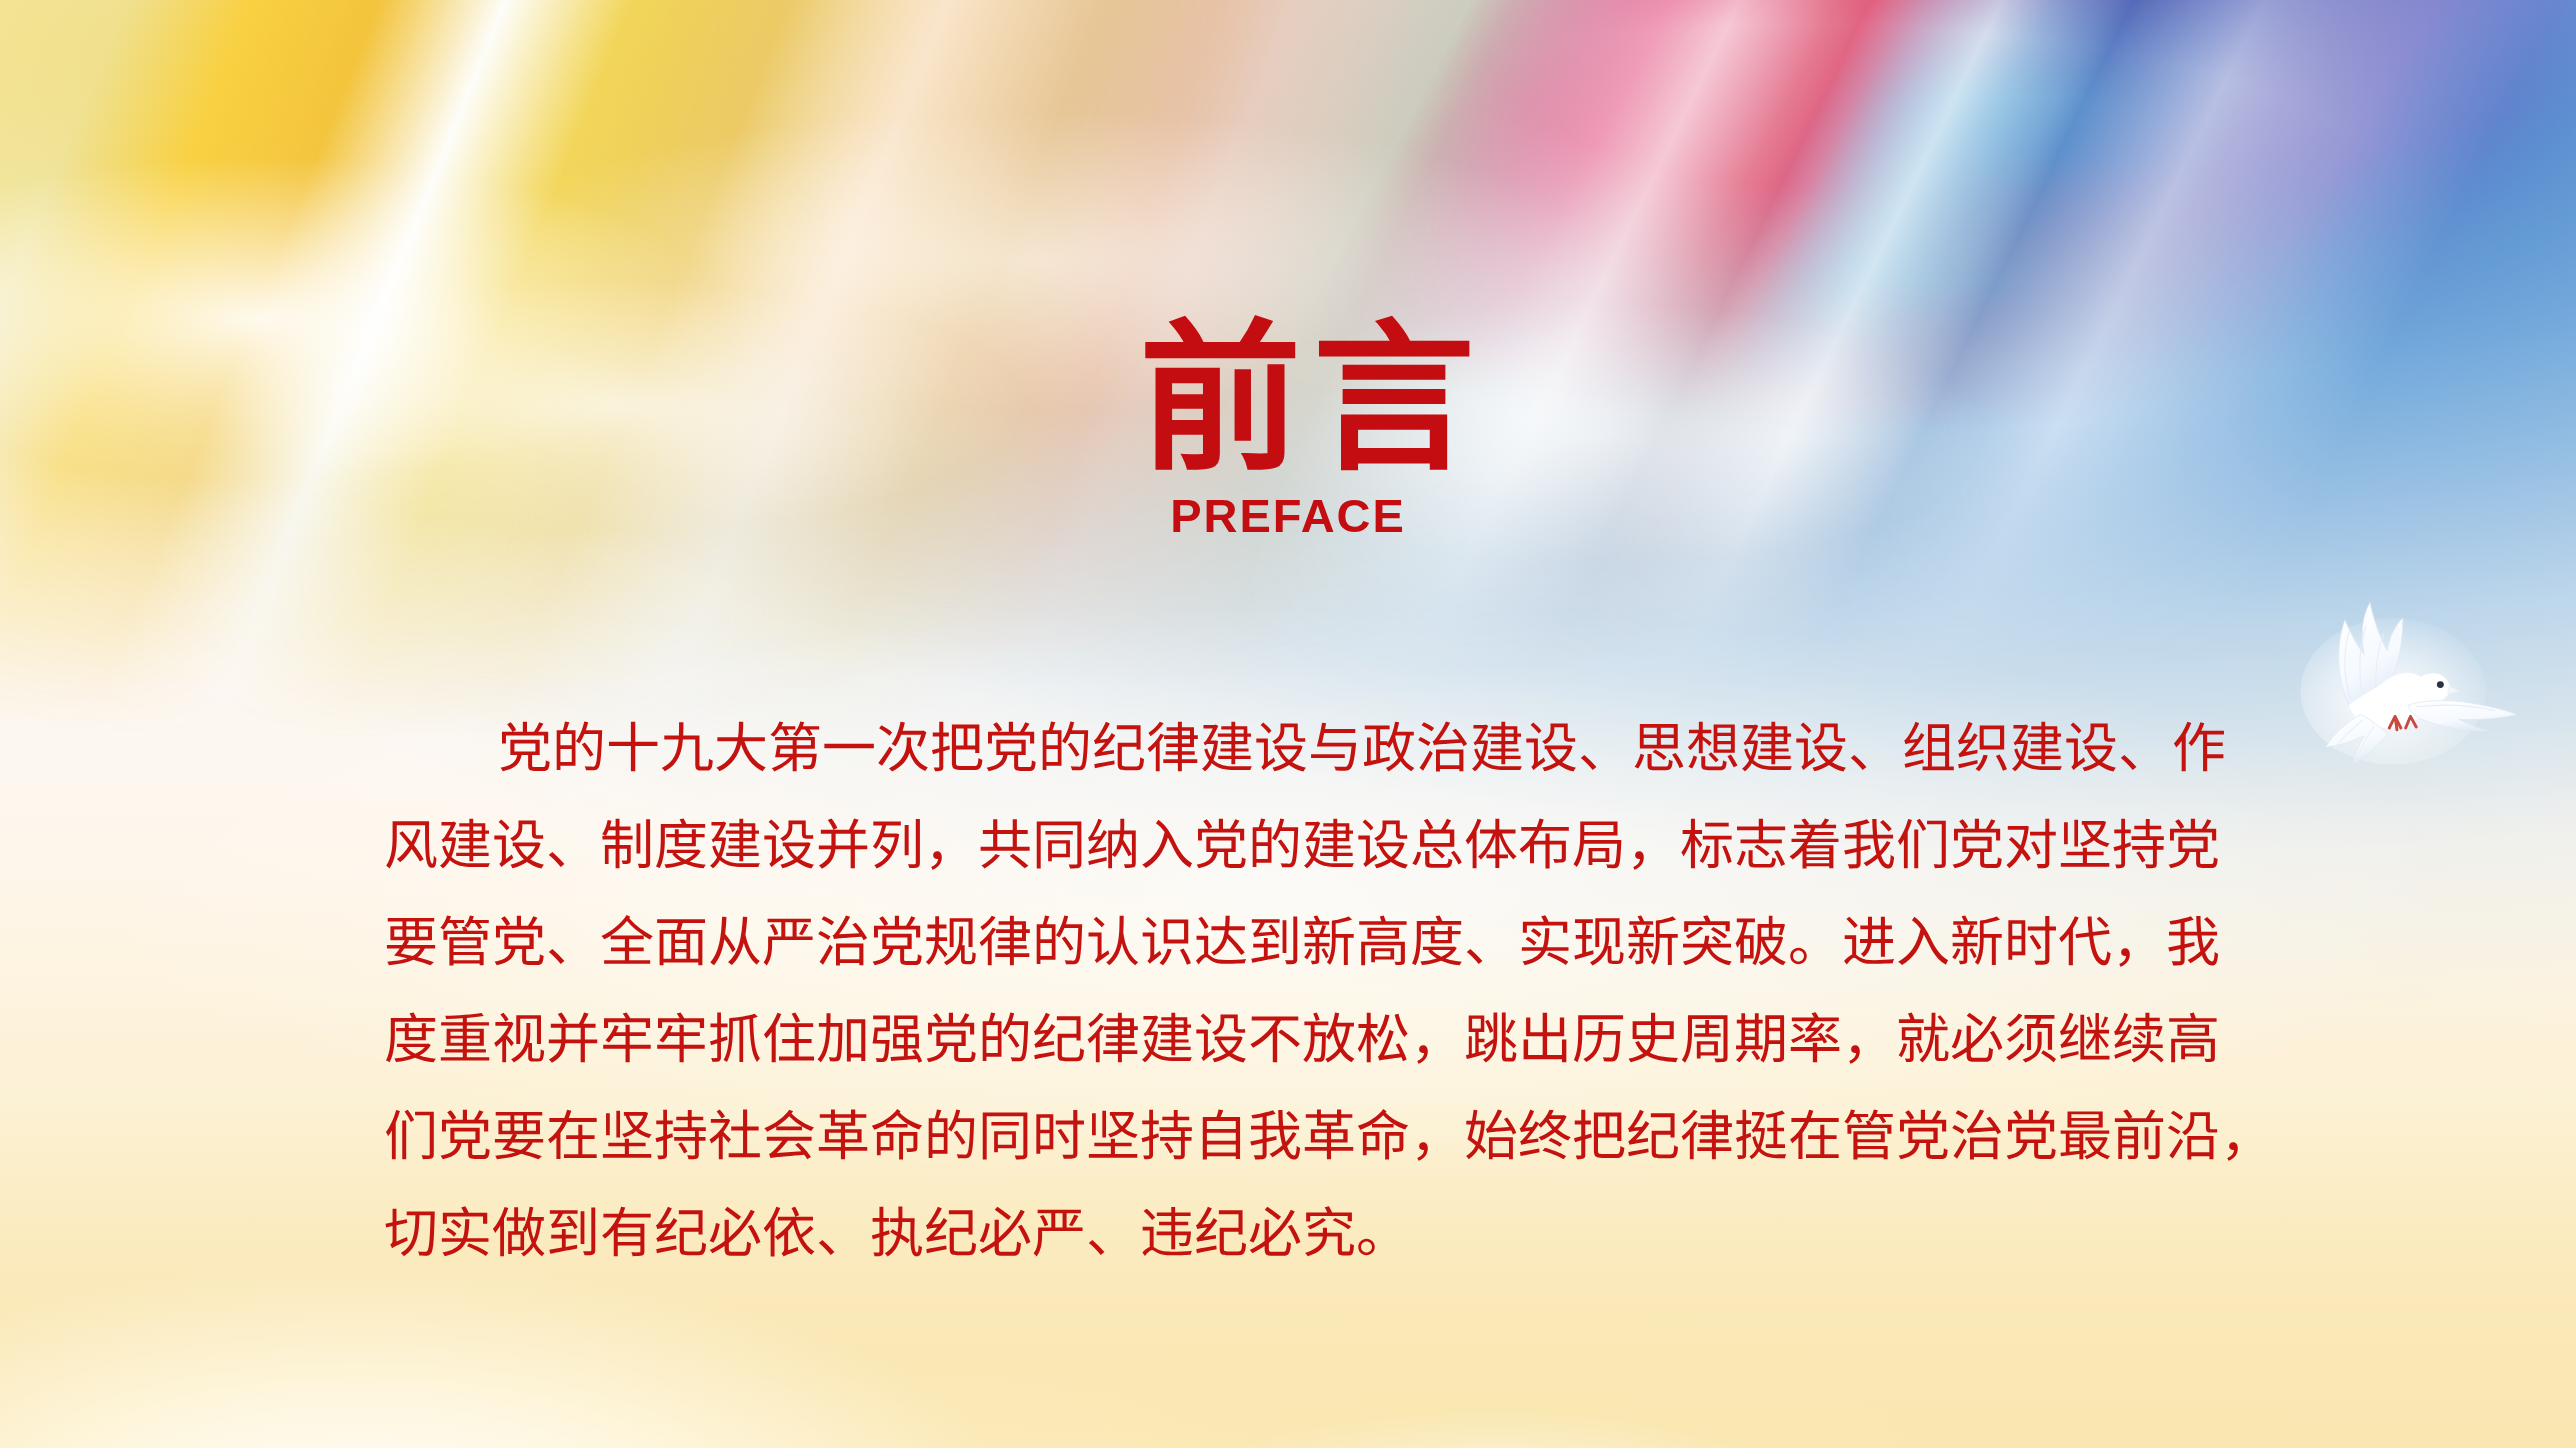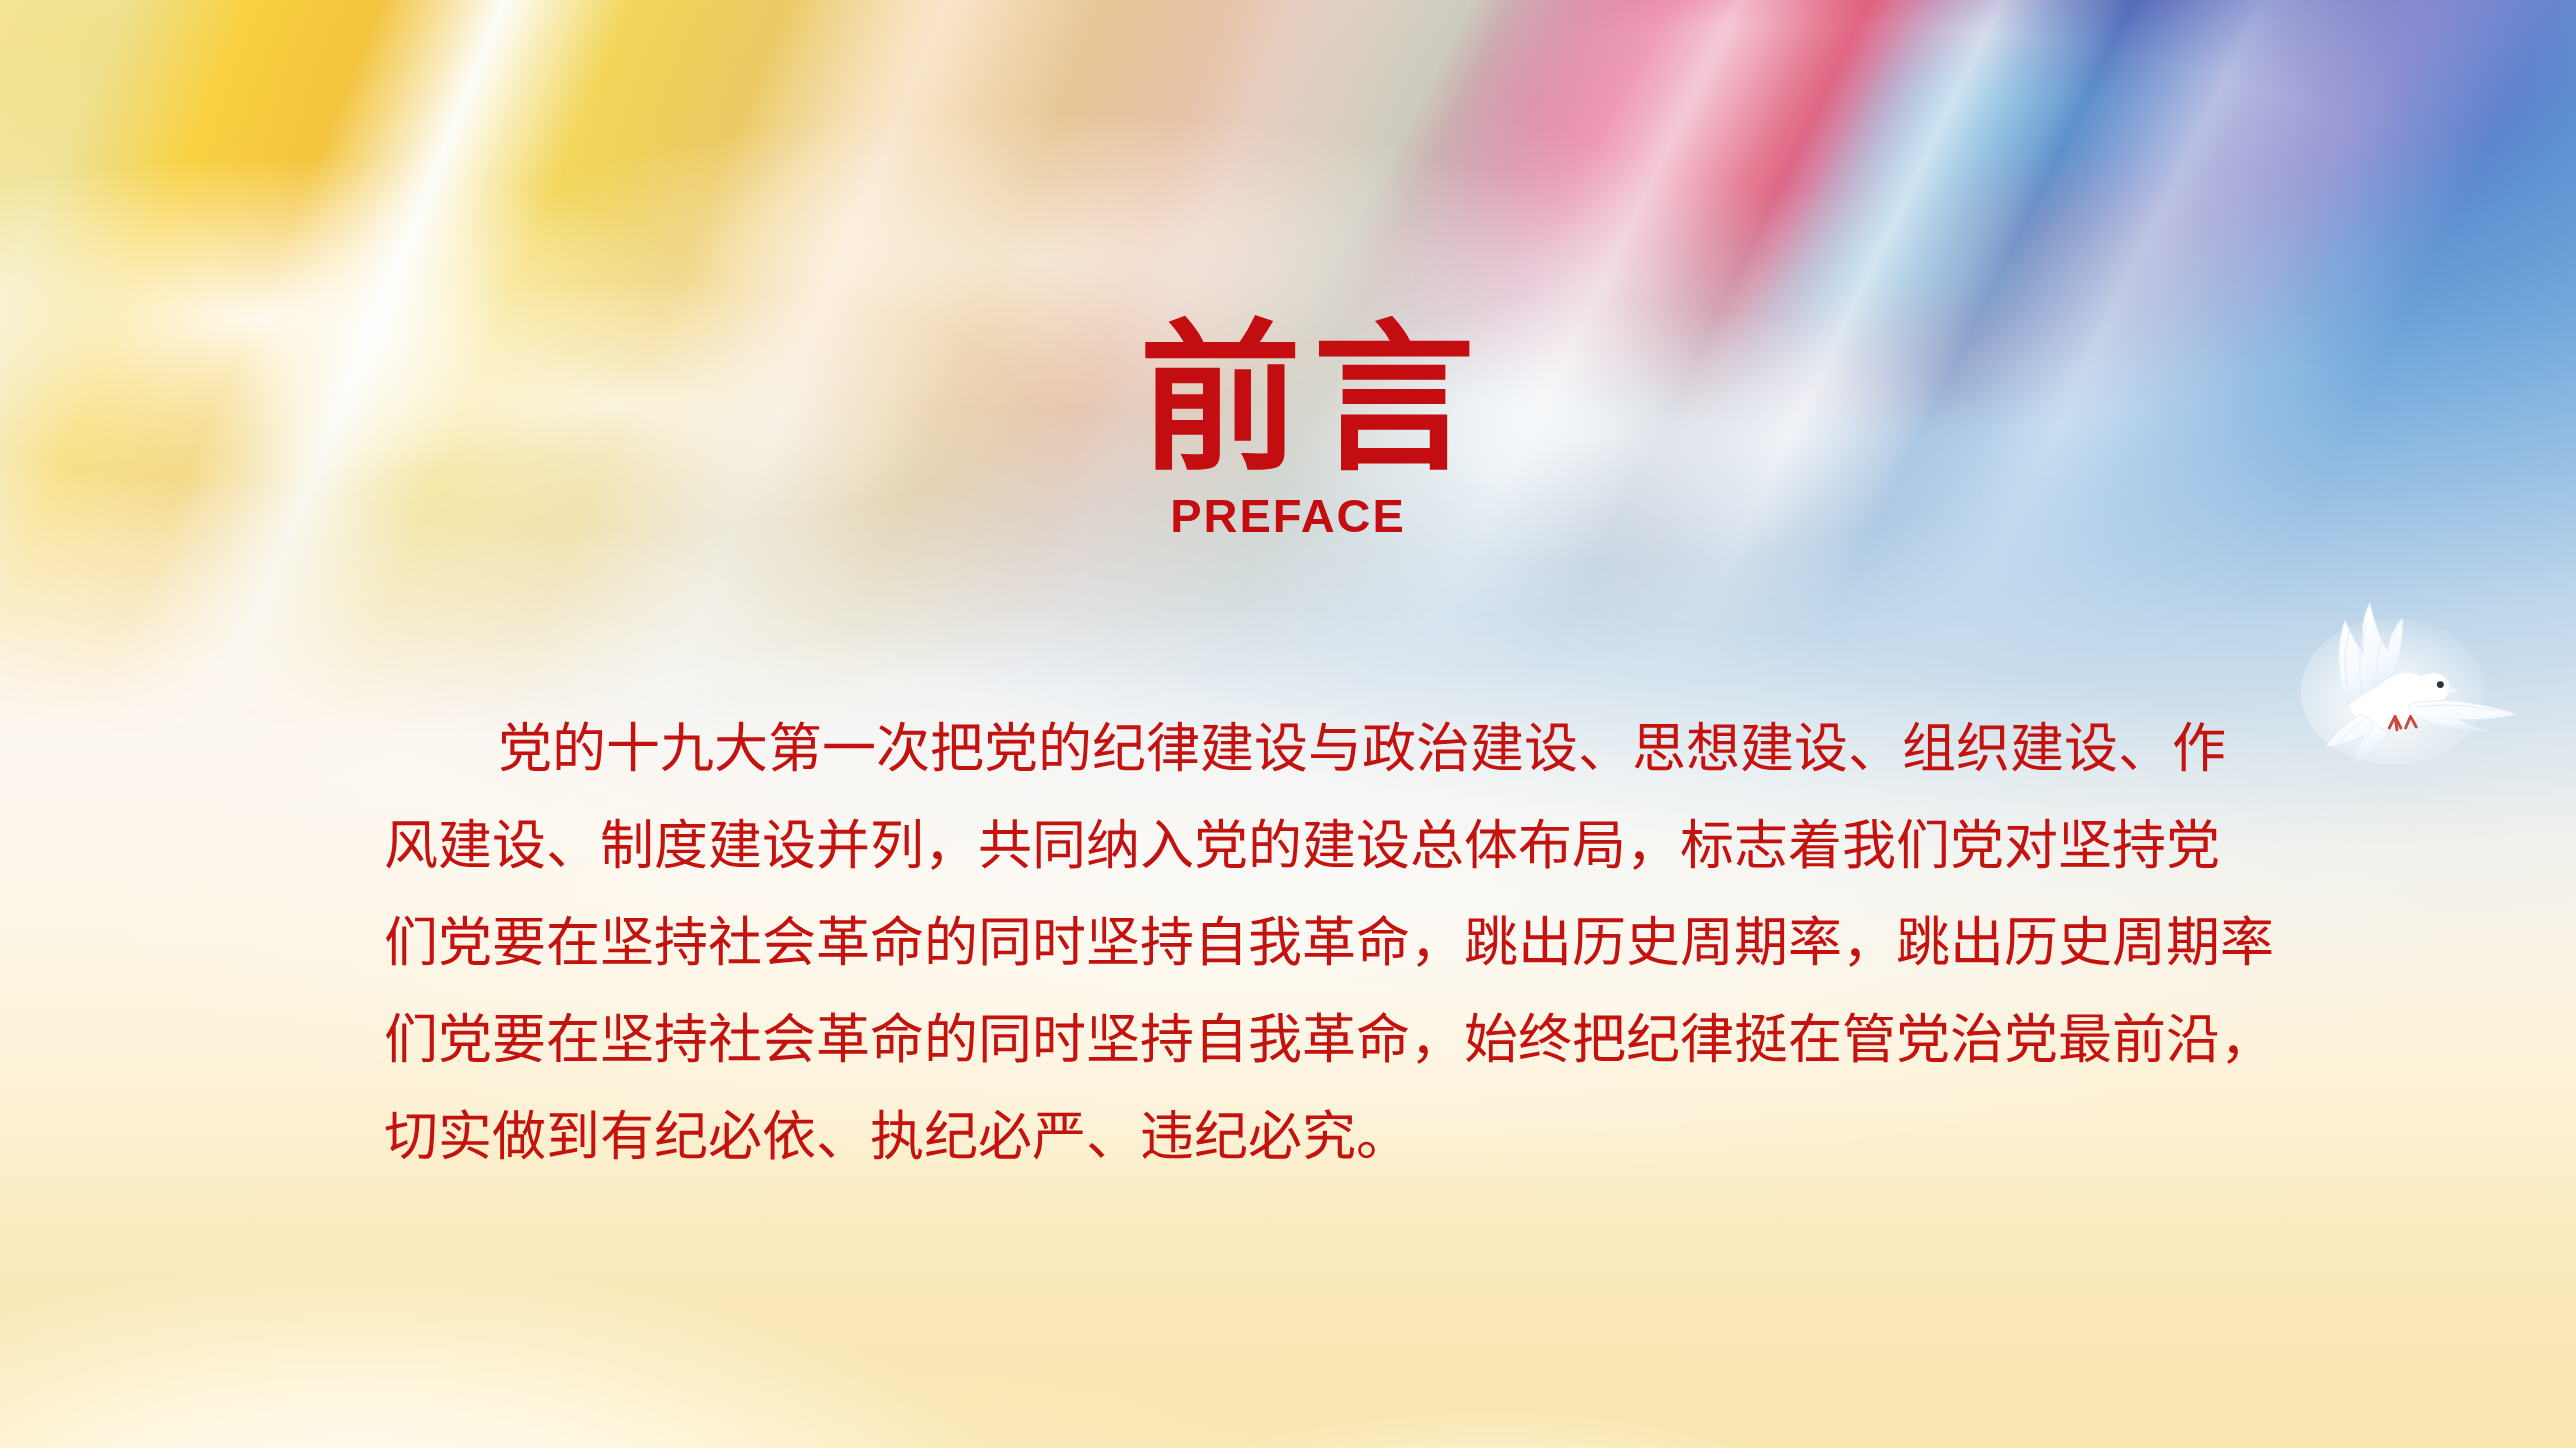--- a/index.html
+++ b/index.html
@@ -302,19 +302,20 @@
   </div>
 
   <div class="title-block">
     <span class="title-cn">前言</span>
     <span class="title-en">PREFACE</span>
   </div>
 
   <div class="body-block">
     <div class="body-line indented">党的十九大第一次把党的纪律建设与政治建设、思想建设、组织建设、作</div>
     <div class="body-line">风建设、制度建设并列，共同纳入党的建设总体布局，标志着我们党对坚持党</div>
-    <div class="body-line">们党要在坚持社会革命的同时坚持自我革命，跳出历史周期率，跳出历史周期率</div>
+    <div class="body-line">要管党、全面从严治党规律的认识达到新高度、实现新突破。进入新时代，我</div>
+    <div class="body-line">度重视并牢牢抓住加强党的纪律建设不放松，跳出历史周期率，就必须继续高</div>
     <div class="body-line">们党要在坚持社会革命的同时坚持自我革命，始终把纪律挺在管党治党最前沿，</div>
     <div class="body-line">切实做到有纪必依、执纪必严、违纪必究。</div>
   </div>
 
 </div>
 
 
 </body></html>

